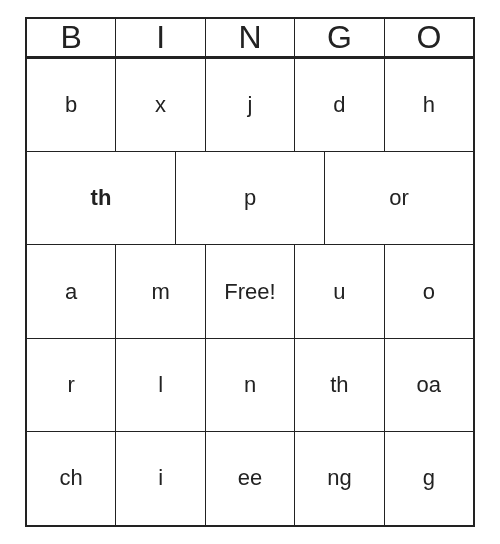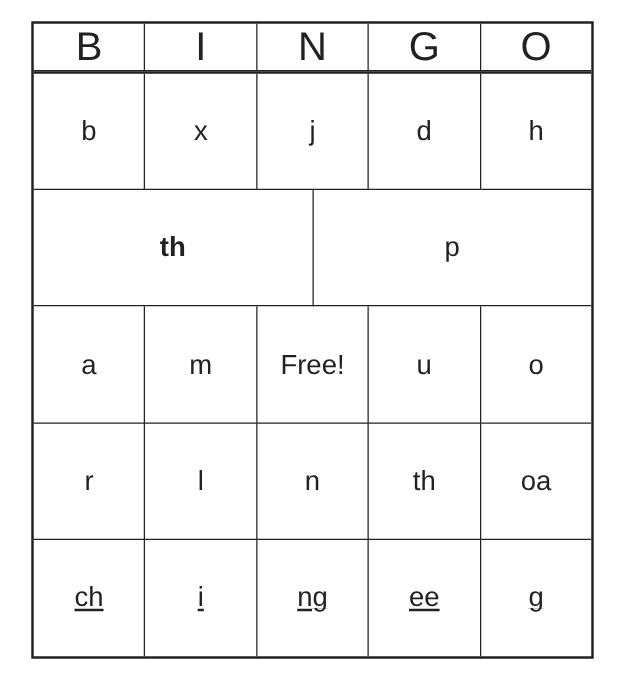--- a/index.html
+++ b/index.html
@@ -54,21 +54,20 @@
       font-size: 22px;
       color: #222;
     }
 
     .cell:last-child {
       border-right: none;
     }
 
     .bingo-row:last-child .cell {
       border-bottom: none;
-      text-decoration: underline;
     }
 
     .bingo-header .cell:last-child {
       border-right: none;
     }
 
     .bold {
       font-weight: bold;
     }
 
@@ -90,36 +89,37 @@
   <div class="bingo-row">
         <div class="cell">b</div>
         <div class="cell">x</div>
         <div class="cell">j</div>
         <div class="cell">d</div>
         <div class="cell">h</div>
       </div>
       <div class="bingo-row">
         <div class="cell bold">th</div>
         <div class="cell">p</div>
+        <div class="cell">or</div>
       </div>
       <div class="bingo-row">
         <div class="cell">a</div>
         <div class="cell">m</div>
         <div class="cell free-cell">Free!</div>
         <div class="cell">u</div>
         <div class="cell">o</div>
       </div>
       <div class="bingo-row">
         <div class="cell">r</div>
         <div class="cell">l</div>
         <div class="cell">n</div>
         <div class="cell">th</div>
         <div class="cell">oa</div>
       </div>
       <div class="bingo-row">
         <div class="cell">ch</div>
         <div class="cell">i</div>
+        <div class="cell">ee</div>
         <div class="cell">ng</div>
-        <div class="cell">ee</div>
         <div class="cell">g</div>
       </div>
     </div>
 </div>
 
 </body></html>

